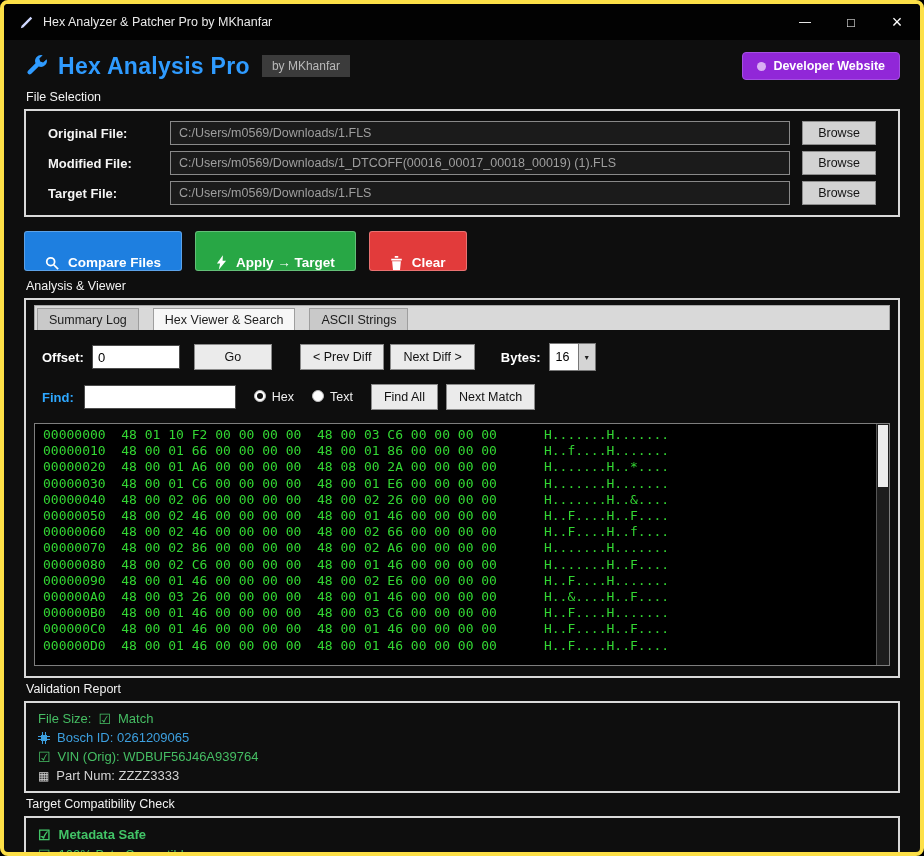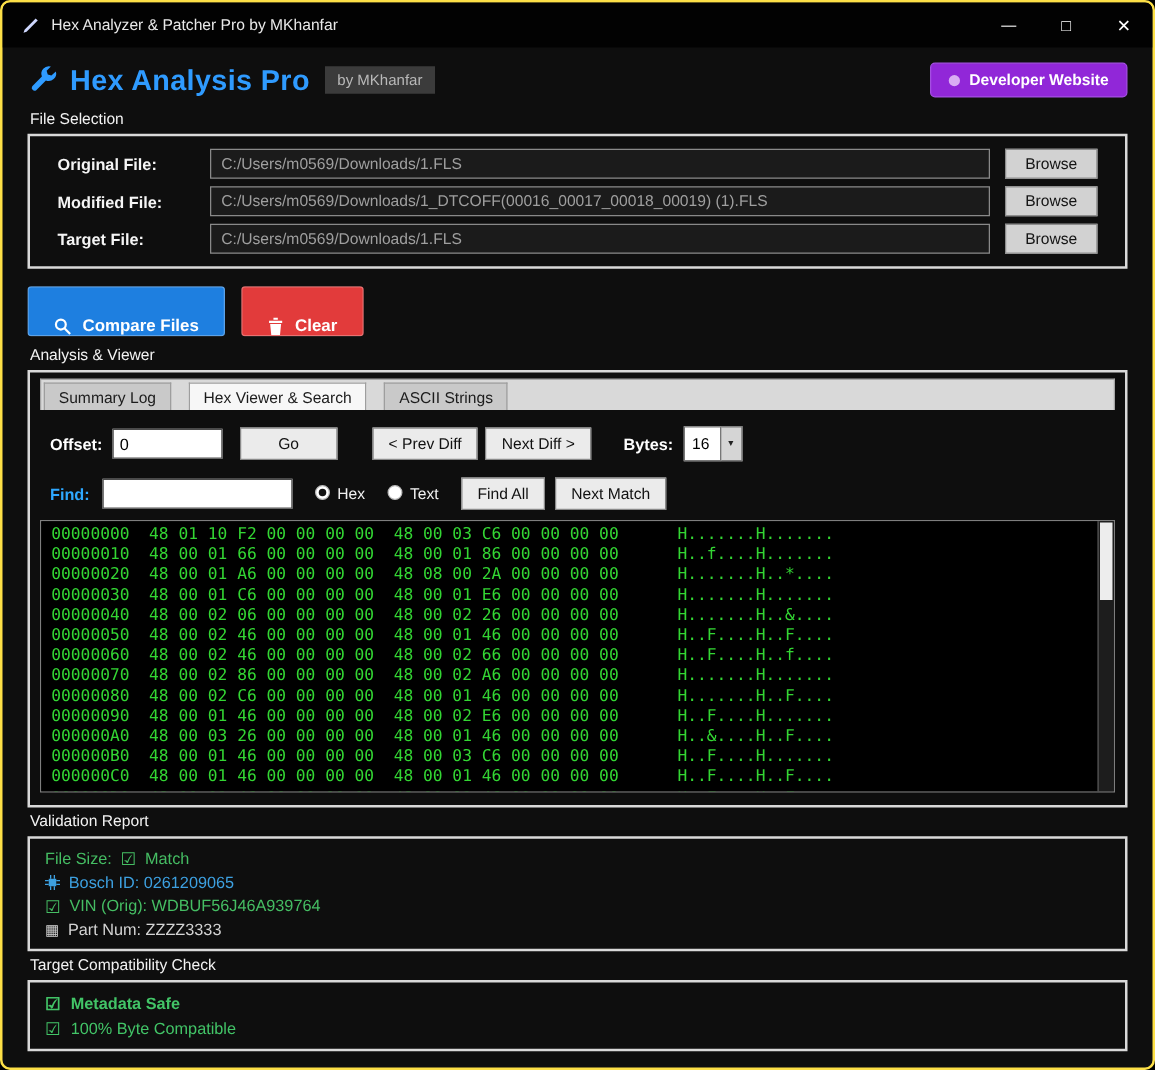--- a/index.html
+++ b/index.html
@@ -1,18 +1,18 @@
 <!DOCTYPE html>
 <html><head>
 <meta charset="utf-8">
 <style>
   *{margin:0;padding:0;box-sizing:border-box}
   html,body{background:#000}
   body{width:924px;height:856px;font-family:"Liberation Sans",sans-serif;overflow:hidden}
-  .window{width:924px;height:856px;background:#0e0e0e;border:2px solid #fde047;border-radius:8px;overflow:hidden;display:flex;flex-direction:column}
+  .window{width:924px;height:856px;background:#0e0e0e;border:4px solid #fde047;border-radius:8px;overflow:hidden;display:flex;flex-direction:column}
   .titlebar{height:36px;background:#020202;display:flex;align-items:center;padding-left:16px;flex:0 0 auto}
   .titlebar-title{color:#e9e9e9;font-size:12.5px;margin-left:10px}
   .win-controls{margin-left:auto;display:flex;height:100%}
   .win-btn{width:46px;height:100%;display:flex;align-items:center;justify-content:center;color:#fff;font-size:12px}
   .win-btn.max{font-size:13px}
   .win-btn.close{font-size:18px}
   .content{padding:6px 20px 0;flex:1}
   .app-header{display:flex;align-items:center;margin:6px 0 10px}
   .wrench{width:24px;height:24px;margin-right:10px;display:flex}
   .app-title{color:#2f9bff;font-size:23px;font-weight:bold;letter-spacing:.3px}
@@ -43,21 +43,21 @@
   .tool-btn{height:26px;background:#ebebeb;border:1px solid #8a8a8a;color:#111;font-size:12.5px;padding:0 12px;font-family:"Liberation Sans",sans-serif}
   .ml14{margin-left:14px}.ml28{margin-left:28px}.ml6{margin-left:6px}.ml26{margin-left:26px}.ml18{margin-left:18px}.ml8{margin-left:8px}
   .tool-btn.wide{min-width:78px}
   .combo{display:flex;margin-left:8px;height:28px}
   .combo-value{width:30px;background:#fff;border:1px solid #777;color:#000;font-size:12.5px;display:flex;align-items:center;padding-left:6px}
   .combo-arrow{width:17px;background:#d5d5d5;border:1px solid #777;border-left:none;display:flex;align-items:center;justify-content:center;font-size:7px;color:#222}
   .radio-group{display:flex;align-items:flex-start;margin-left:18px;gap:6px}
   .radio{width:12px;height:12px;border-radius:50%;background:#fff;border:1px solid #bbb;display:flex;align-items:center;justify-content:center}
   .radio.checked::after{content:"";width:6px;height:6px;border-radius:50%;background:#111}
   .radio-label{color:#f0f0f0;font-size:12.5px}
-  .hex-wrap{display:flex;margin-top:8px;border:1px solid #7e7e7e;height:218px}
+  .hex-wrap{display:flex;margin-top:13px;border:1px solid #7e7e7e;height:243px}
   .hex-view{flex:1;background:#000;overflow:hidden;padding:3px 0 0 8px;font-family:"DejaVu Sans Mono",monospace;font-size:13px;line-height:16.2px;color:#33d633;white-space:pre}
   .hex-scroll{width:13px;background:#1d1d1d;position:relative;border-left:1px solid #555}
   .hex-thumb{position:absolute;top:1px;left:1px;width:10px;height:62px;background:#ededed}
   .vr-group{border:2px solid #d9d9d9;padding:5px 10px}
   .vr-item{display:flex;align-items:center;gap:7px;font-size:13px;margin:2px 2px;height:17px}
   .c-green{color:#45bd63}
   .c-blue{color:#3da0e0}
   .c-gray{color:#d4d4d4}
   .glyph{font-size:14px;line-height:1}
   .glyph-grid{font-size:12px;line-height:1}
@@ -122,20 +122,28 @@
     <div class="actions">
       <div class="action-btn btn-compare">
         <span class="icon-svg">
           <svg width="14" height="14" viewBox="0 0 16 16">
               <circle cx="6.5" cy="6.5" r="4.5" fill="none" stroke="#fff" stroke-width="2"></circle>
               <line x1="10" y1="10" x2="15" y2="15" stroke="#fff" stroke-width="2"></line>
             </svg>
         </span>
         <span>Compare Files</span>
       </div>
+      <div class="action-btn btn-apply">
+        <span class="icon-svg">
+          <svg width="11" height="15" viewBox="0 0 12 16">
+              <path fill="#fff" d="M7.5 0 1 9h3.5L3 16l8-10H7.2z"></path>
+            </svg>
+        </span>
+        <span>Apply → Target</span>
+      </div>
       <div class="action-btn btn-clear">
         <span class="icon-svg">
           <svg width="13" height="14" viewBox="0 0 14 16">
               <path fill="#fff" d="M1 3h12v2H1zM5 0h4v2H5zM2 6h10l-1 10H3z"></path>
             </svg>
         </span>
         <span>Clear</span>
       </div>
     </div>
 

